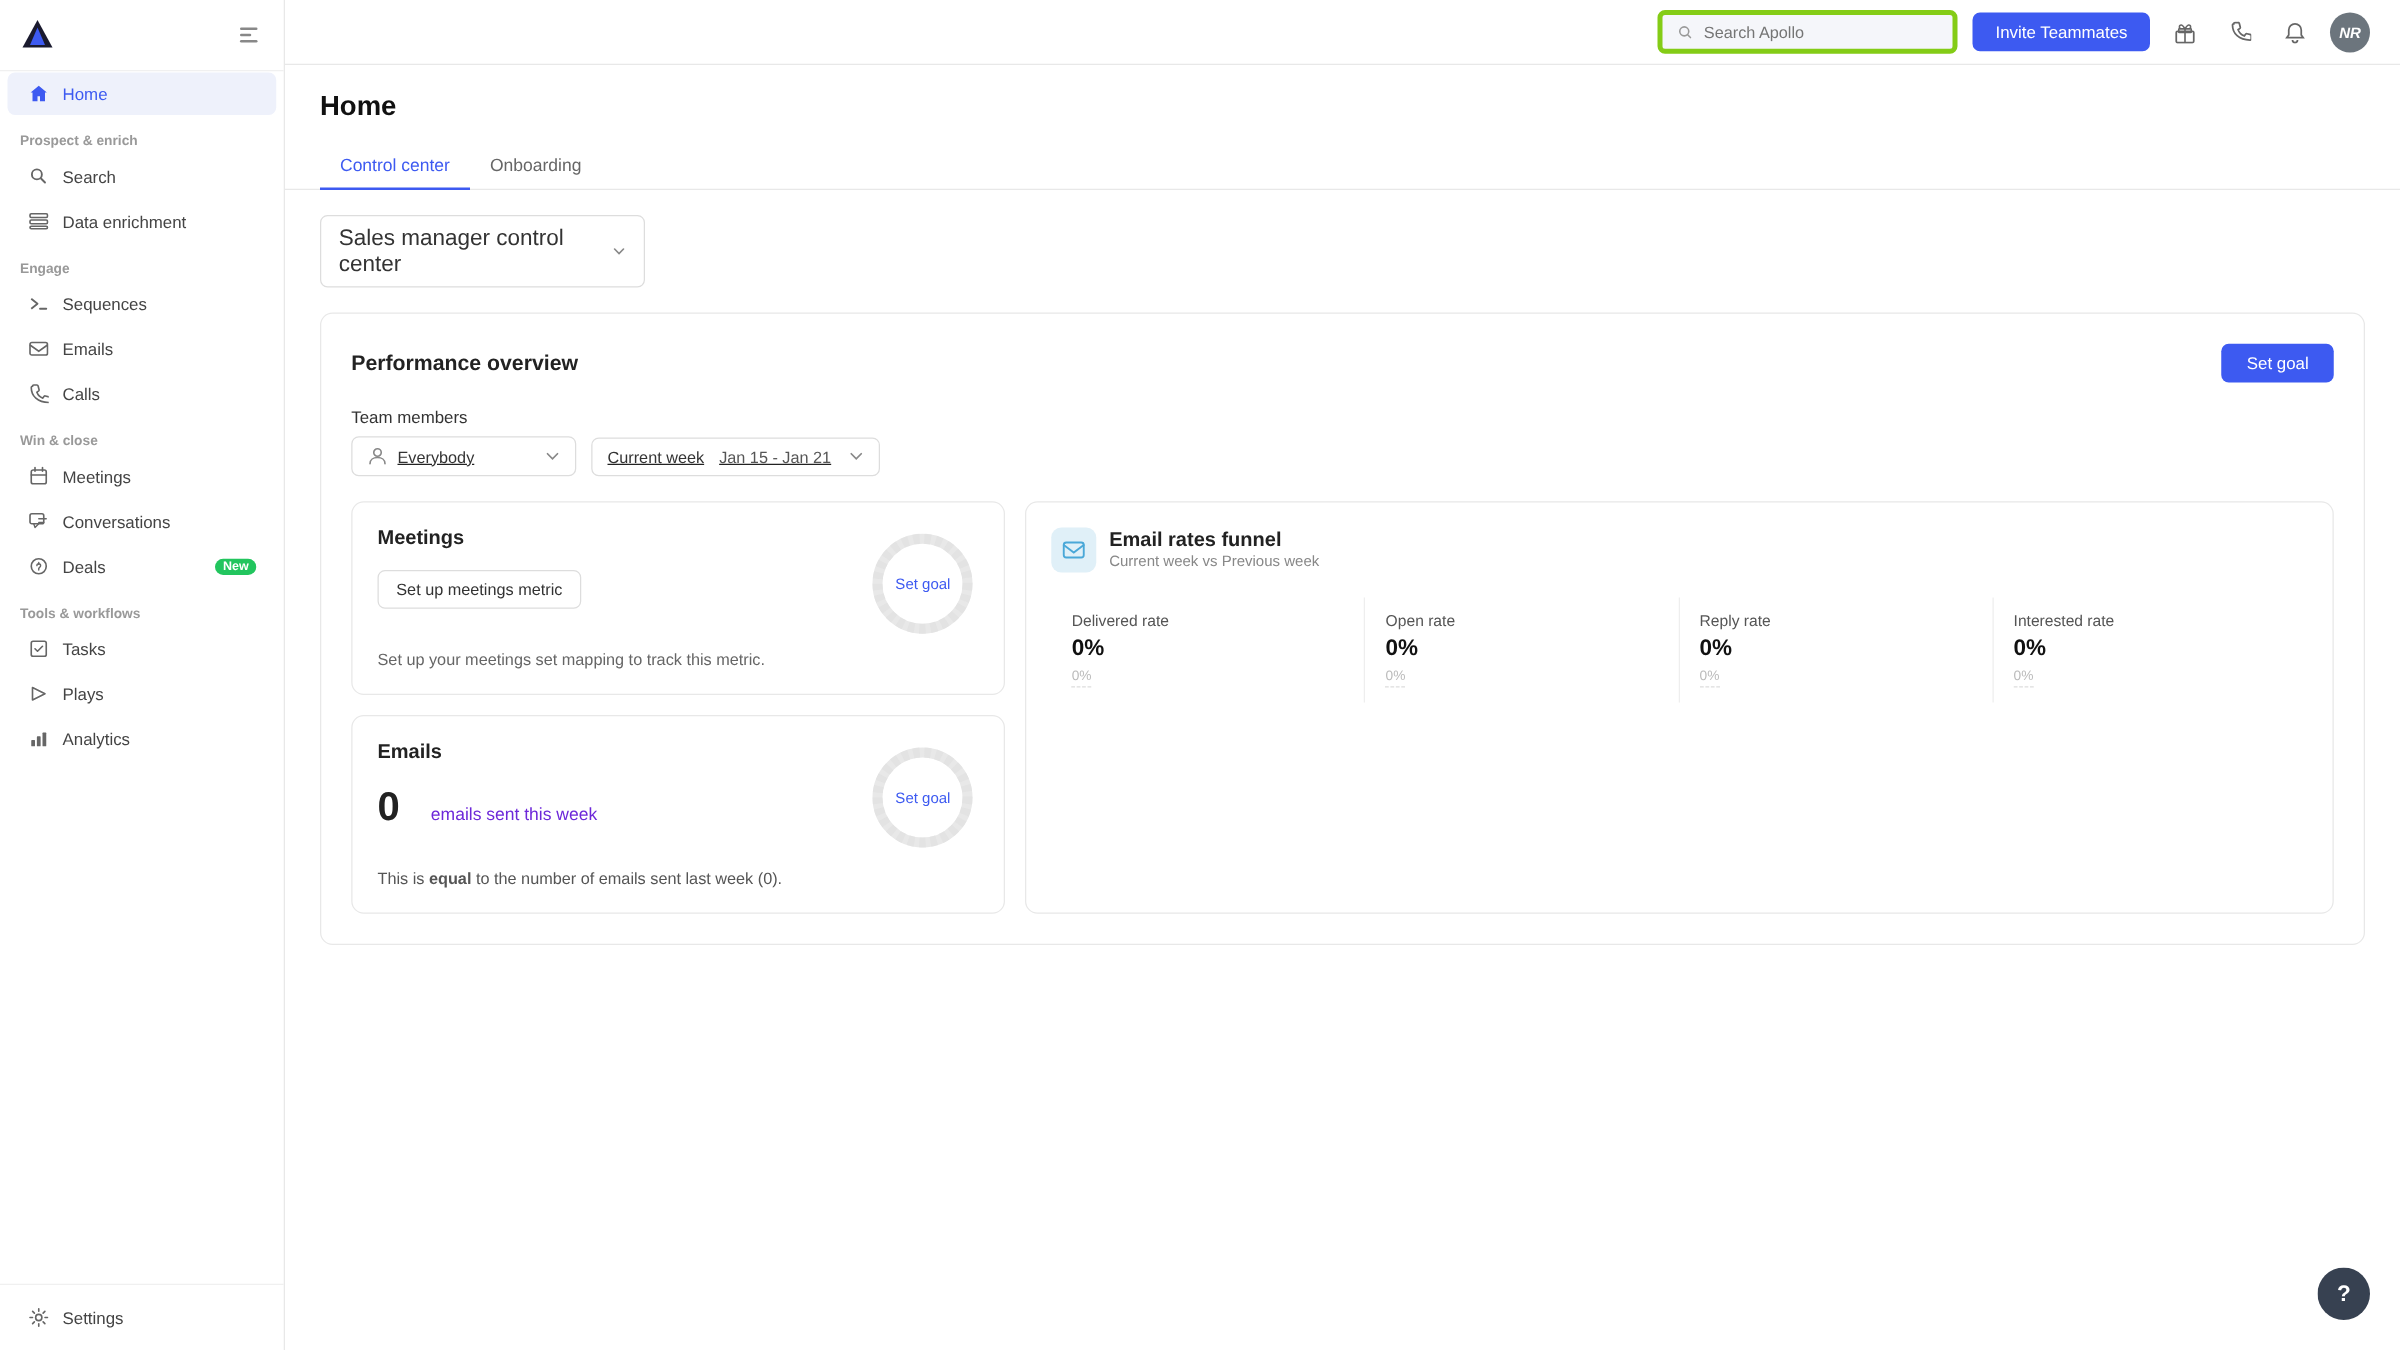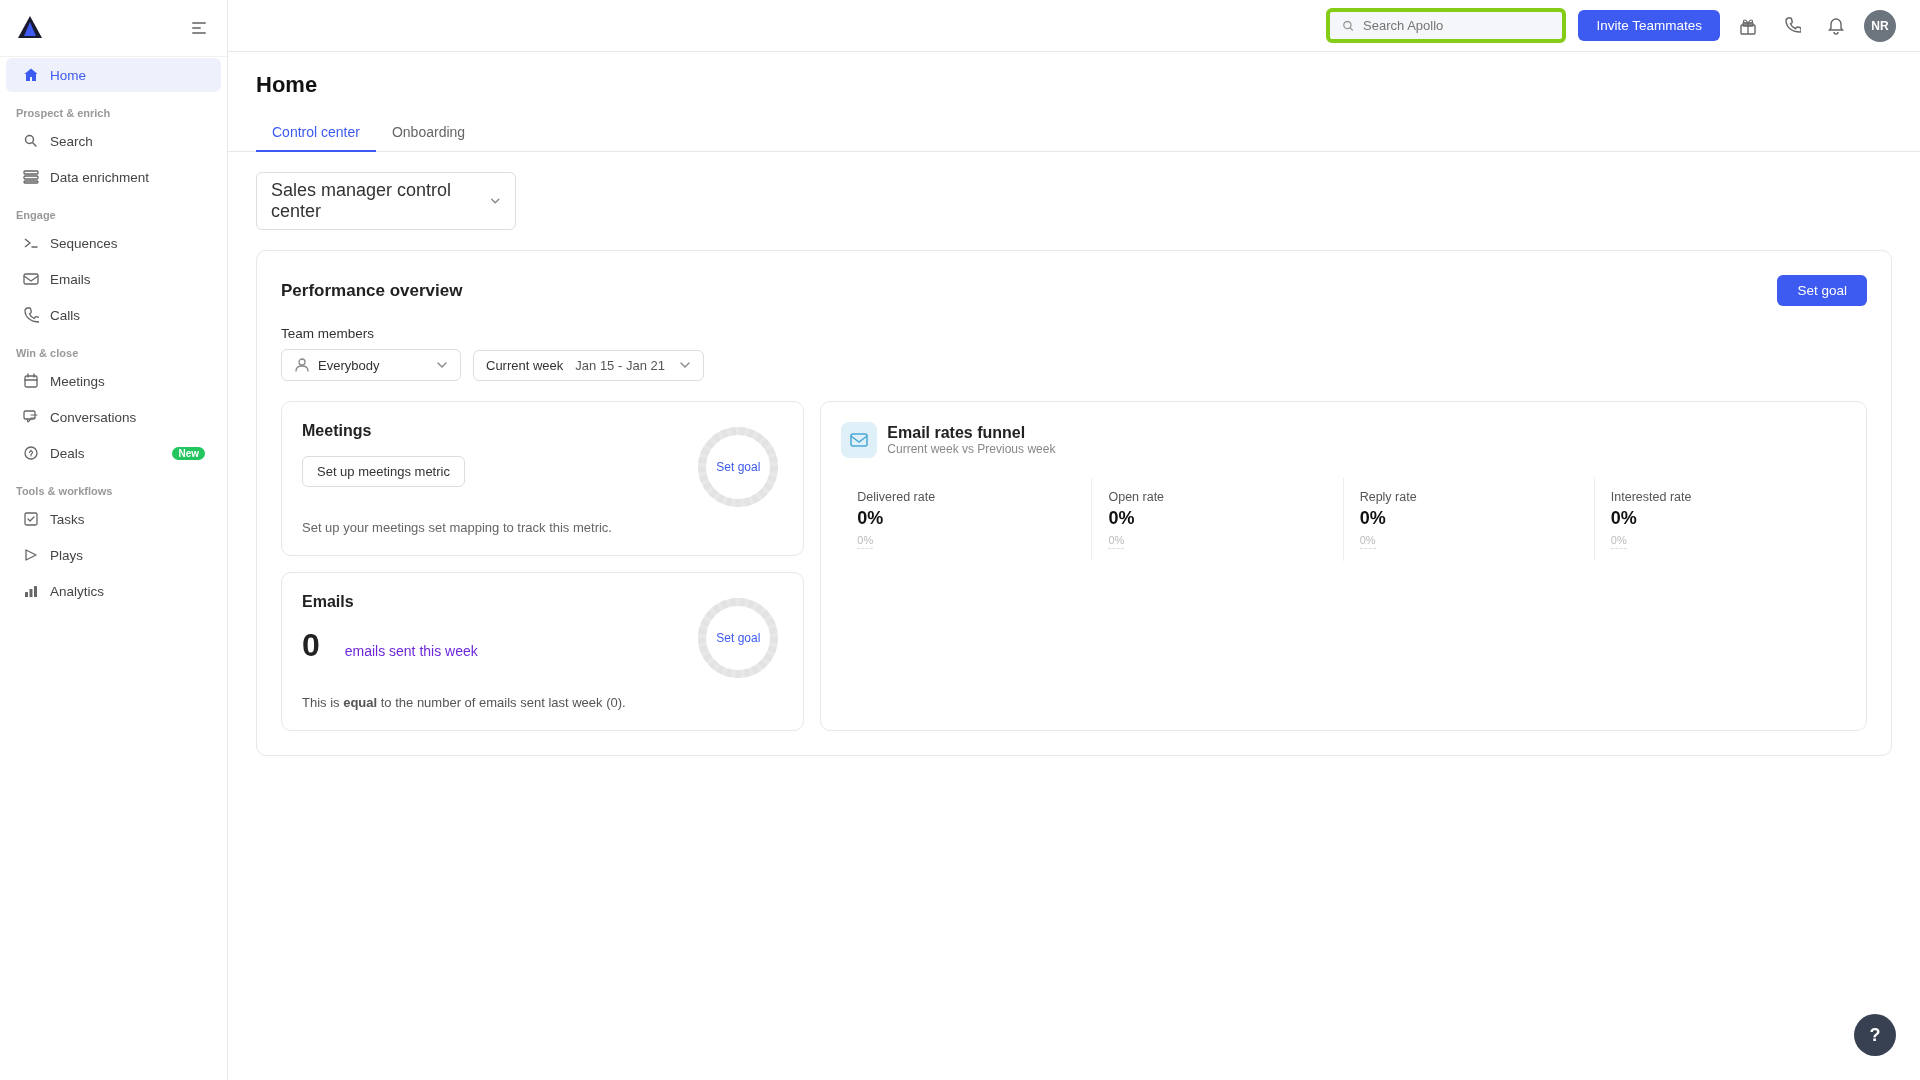--- a/index.html
+++ b/index.html
@@ -20,21 +20,21 @@
 
     
     .main { flex: 1; display: flex; flex-direction: column; overflow: hidden; }
 
     
     .topbar { display: flex; align-items: center; justify-content: flex-end; gap: 12px; padding: 10px 24px; background: #fff; border-bottom: 1px solid #e8e8e8; height: 52px; flex-shrink: 0; }
     .search-bar { display: flex; align-items: center; background: #f5f6fa; border: 4px solid #84cc16; border-radius: 6px; padding: 6px 12px; gap: 8px; width: 240px; }
     .search-bar input { border: none; background: transparent; font-size: 13px; color: #666; outline: none; width: 100%; }
     .invite-btn { background: #3d5af1; color: #fff; border: none; border-radius: 6px; padding: 8px 18px; font-size: 13.5px; font-weight: 500; cursor: pointer; white-space: nowrap; }
     .topbar-icon { width: 32px; height: 32px; display: flex; align-items: center; justify-content: center; color: #666; cursor: pointer; border-radius: 6px; }
-    .avatar { width: 32px; height: 32px; background: #6c757d; color: #fff; border-radius: 50%; display: flex; align-items: center; justify-content: center; font-size: 12px; font-weight: 600; cursor: pointer; }
+    .avatar { width: 32px; height: 32px; background: #6c757d; color: #fff; border-radius: 50%; display: flex; align-items: center; justify-content: center; font-size: 12px; font-weight: 600; cursor: pointer; font-style: italic; }
 
     
     .content { flex: 1; overflow-y: auto; padding: 0; background: #fff; }
     .page-header { padding: 20px 28px 0; }
     .page-title { font-size: 22px; font-weight: 600; color: #111; margin-bottom: 16px; }
     .tabs { display: flex; gap: 0; border-bottom: 1px solid #e8e8e8; padding: 0 28px; }
     .tab { padding: 10px 16px; cursor: pointer; font-size: 14px; color: #666; border-bottom: 2px solid transparent; margin-bottom: -1px; }
     .tab.active { color: #3d5af1; border-bottom: 2px solid #3d5af1; font-weight: 500; }
 
     .content-body { padding: 20px 28px; }
@@ -42,21 +42,21 @@
     
     .dropdown-btn { display: flex; align-items: center; gap: 8px; border: 1px solid #ddd; border-radius: 6px; padding: 7px 14px; font-size: 18px; cursor: pointer; background: #fff; color: #333; }
     .dropdown-btn svg { color: #888; }
 
     
     .perf-section { background: #fff; border: 1px solid #e8e8e8; border-radius: 10px; padding: 24px; margin-top: 20px; }
     .perf-header { display: flex; align-items: center; justify-content: space-between; margin-bottom: 20px; }
     .perf-title { font-size: 17px; font-weight: 600; }
     .set-goal-btn { background: #3d5af1; color: #fff; border: none; border-radius: 6px; padding: 8px 20px; font-size: 13.5px; font-weight: 500; cursor: pointer; }
     .team-label { font-size: 13.5px; font-weight: 500; color: #333; margin-bottom: 8px; }
-    .filter-row { display: flex; align-items: center; gap: 12px; }
+    .filter-row { display: flex; align-items: center; gap: 12px; text-decoration: underline; }
     .filter-dropdown { display: flex; align-items: center; gap: 8px; border: 1px solid #ddd; border-radius: 6px; padding: 7px 12px; font-size: 13px; cursor: pointer; background: #fff; color: #333; min-width: 180px; }
     .week-dropdown { display: flex; align-items: center; gap: 8px; border: 1px solid #ddd; border-radius: 6px; padding: 7px 12px; font-size: 13px; cursor: pointer; background: #fff; color: #333; }
     .specify-text { font-size: 12px; color: #888; margin-top: 6px; }
 
     
     .cards-grid { display: grid; grid-template-columns: 1fr 2fr; gap: 16px; margin-top: 20px; }
     .card { border: 1px solid #e8e8e8; border-radius: 10px; padding: 20px; background: #fff; }
     .card-title { font-size: 16px; font-weight: 600; margin-bottom: 16px; }
 
     
@@ -226,20 +226,31 @@
     <span class="icon">
       <svg width="16" height="16" viewBox="0 0 16 16" fill="none">
           <rect x="2" y="9" width="3" height="5" rx="0.5" fill="#666"></rect>
           <rect x="6.5" y="6" width="3" height="8" rx="0.5" fill="#666"></rect>
           <rect x="11" y="3" width="3" height="11" rx="0.5" fill="#666"></rect>
         </svg>
     </span>
     <span>Analytics</span>
   </div>
 
+  <div class="sidebar-bottom">
+    <div class="sidebar-item">
+      <span class="icon">
+        <svg width="16" height="16" viewBox="0 0 16 16" fill="none">
+            <circle cx="8" cy="8" r="2.5" stroke="#666" stroke-width="1.3"></circle>
+            <path d="M8 1v2M8 13v2M1 8h2M13 8h2M3.1 3.1l1.4 1.4M11.5 11.5l1.4 1.4M3.1 12.9l1.4-1.4M11.5 4.5l1.4-1.4" stroke="#666" stroke-width="1.3" stroke-linecap="round"></path>
+          </svg>
+      </span>
+      <span>Settings</span>
+    </div>
+  </div>
 </div>
 
 <div class="main">
 
   <div class="topbar">
     <div class="search-bar">
       <svg width="14" height="14" viewBox="0 0 14 14" fill="none">
           <circle cx="6" cy="6" r="4" stroke="#999" stroke-width="1.4"></circle>
           <path d="M9 9l2.5 2.5" stroke="#999" stroke-width="1.4" stroke-linecap="round"></path>
         </svg>

